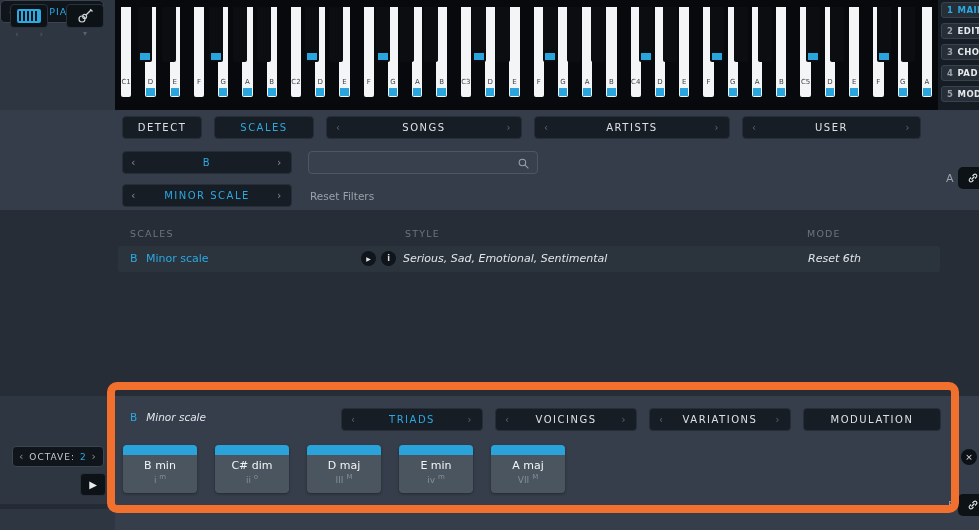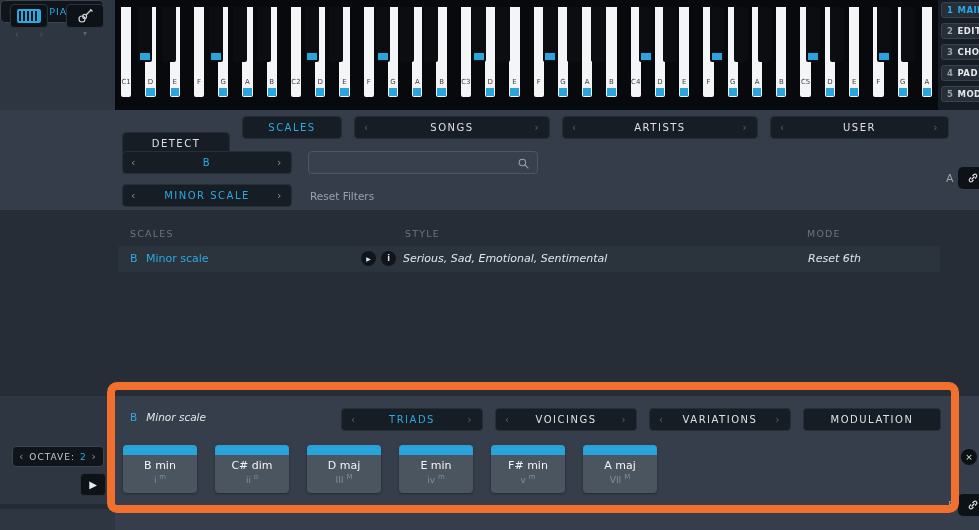--- a/index.html
+++ b/index.html
@@ -322,21 +322,21 @@
       <span class="mlbl">PAD</span>
     </div>
     <div class="menu-item">
       <span class="num">5</span>
       <span class="mlbl">MOD</span>
     </div>
   </div>
 
 <div id="mid" class="abs">
   <div id="browser-tabs">
-      <div class="tab" style="width: 108px; margin-top: 16px;">
+      <div class="tab" style="width: 80px;">
         <span class="tlbl">DETECT</span>
       </div>
       <div class="tab active" style="width: 100px;">
         <span class="tlbl">SCALES</span>
       </div>
       <div class="tab" style="width: 196px;">
         <span class="side-chev l">‹</span>
         <span class="tlbl">SONGS</span>
         <span class="side-chev r">›</span>
       </div>
@@ -434,25 +434,20 @@
         <div class="pad-name">D maj</div>
         <div class="pad-num">III <sup>M</sup></div>
       </div>
       <div class="pad">
         <div class="pad-top"></div>
         <div class="pad-name">E min</div>
         <div class="pad-num">iv <sup>m</sup></div>
       </div>
       <div class="pad">
         <div class="pad-top"></div>
-        <div class="pad-name">F# min</div>
-        <div class="pad-num">v <sup>m</sup></div>
-      </div>
-      <div class="pad">
-        <div class="pad-top"></div>
         <div class="pad-name">A maj</div>
         <div class="pad-num">VII <sup>M</sup></div>
       </div>
     </div>
   <div id="close-btn">
     <span>×</span>
   </div>
   <div id="marker-b" class="marker">B</div>
   <div id="link-b" class="link-btn">
     <svg width="12" height="12" viewBox="0 0 24 24" fill="none" stroke="#dfe3e7" stroke-width="2.2">

